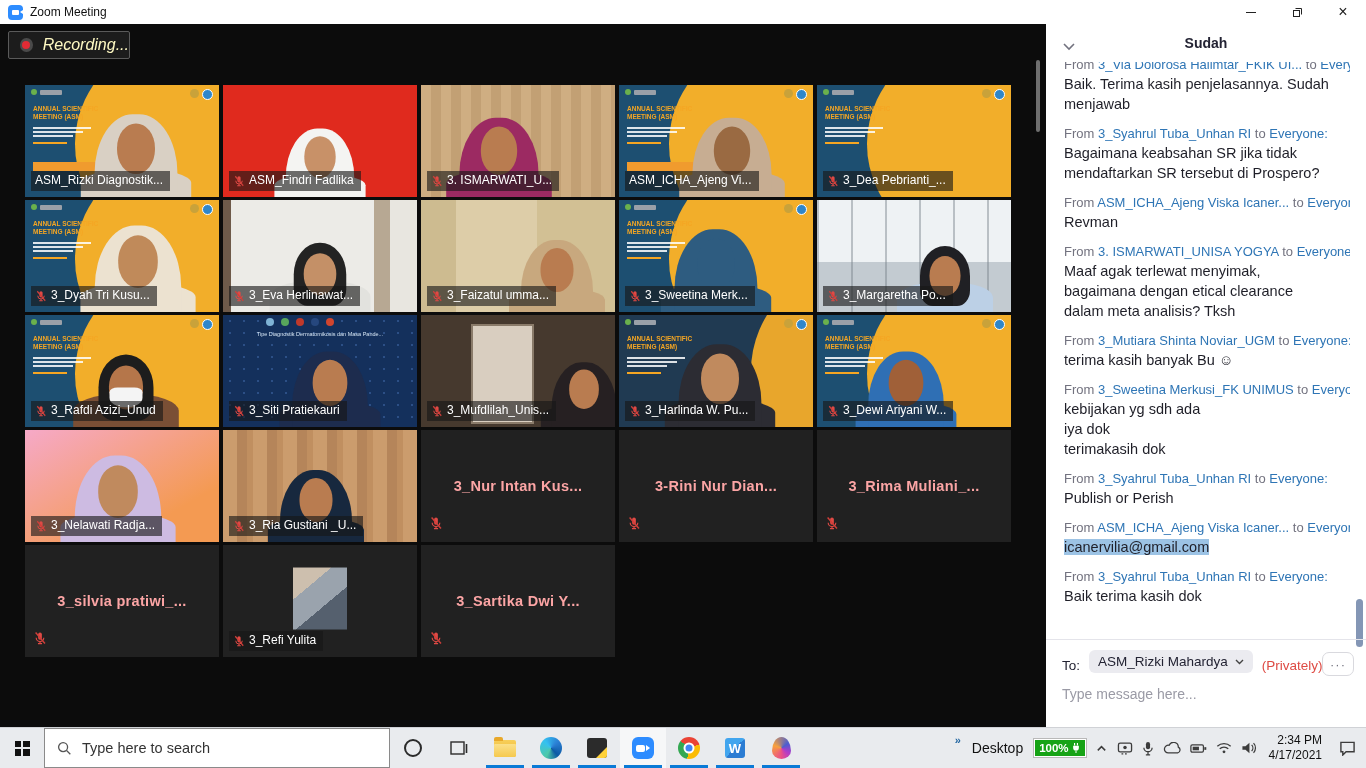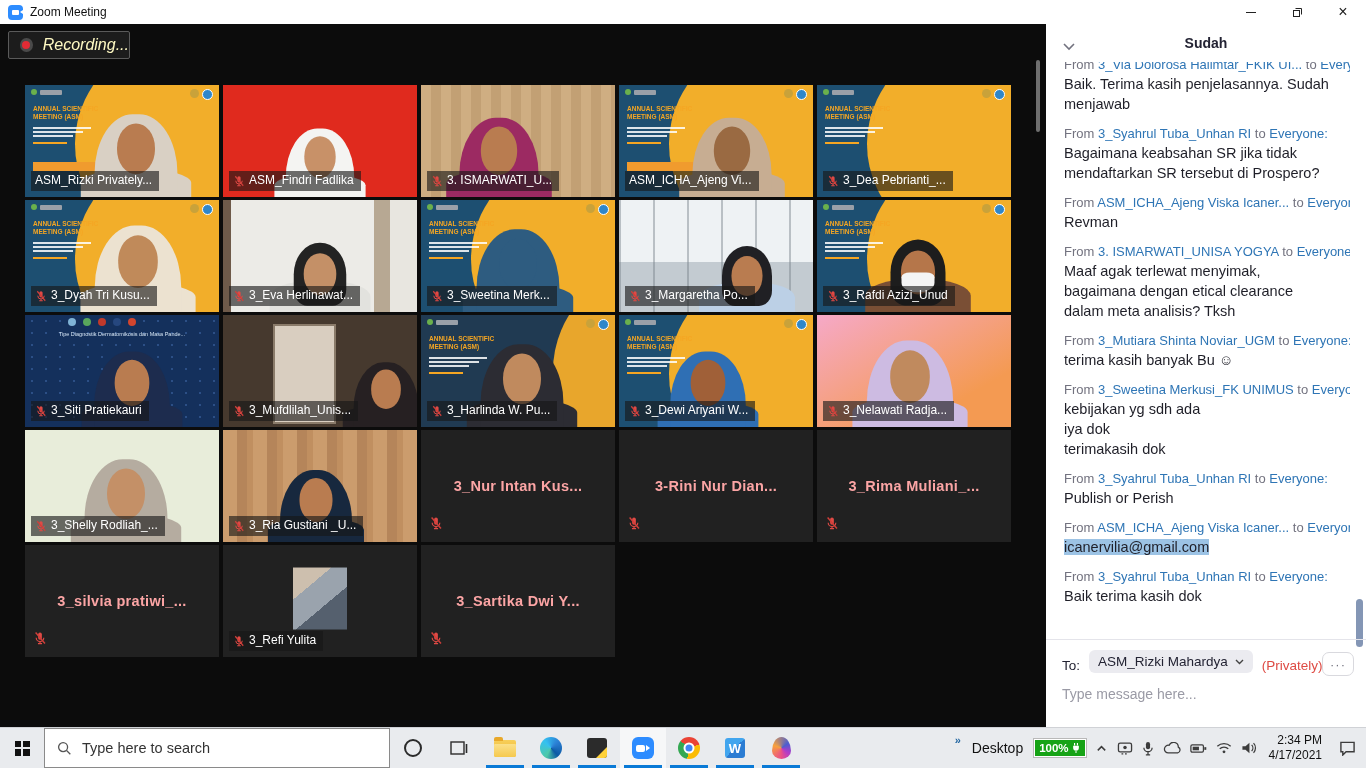--- a/index.html
+++ b/index.html
@@ -178,21 +178,21 @@
                 <div class="sbar orange" style="top: 57px; width: 34px;"></div>
                 <div class="namebox"></div>
               </div>
             </div>
             <div class="person" style="left: 57%; transform: scale(1.15);">
               <div class="pbody" style="background: rgb(217, 208, 196);"></div>
               <div class="hijab" style="background: rgb(217, 208, 196);"></div>
               <div class="face" style="background: rgb(185, 124, 80);"></div>
             </div>
             <div class="tag">
-              <span>ASM_Rizki Privately...</span>
+              <span>ASM_Rizki Diagnostik...</span>
             </div>
           </div>
           <div class="tile">
             <div class="vid" style="background: rgb(224, 42, 30);"></div>
             <div class="person" style="left: 50%; transform: scale(0.95);">
               <div class="pbody" style="background: rgb(244, 244, 242);"></div>
               <div class="hijab" style="background: rgb(244, 244, 242);"></div>
               <div class="face" style="background: rgb(200, 145, 104);"></div>
             </div>
             <div class="tag">
@@ -319,20 +319,37 @@
               <div class="face" style="background: rgb(196, 144, 103);"></div>
             </div>
             <div class="tag">
               <svg class="micico" width="12" height="12" viewBox="0 0 24 24">
                 <path d="M12 2.5a3.2 3.2 0 0 1 3.2 3.2v6a3.2 3.2 0 0 1-6.4 0v-6A3.2 3.2 0 0 1 12 2.5z" fill="#e04a45"></path>
                 <path d="M5.5 11.5a6.5 6.5 0 0 0 13 0" fill="none" stroke="#e04a45" stroke-width="2"></path>
                 <path d="M12 18v3.5M8.5 21.5h7" stroke="#e04a45" stroke-width="2"></path>
                 <path d="M4.5 2.5l16 19" stroke="#d13f3a" stroke-width="2.4"></path>
               </svg>
               <span>3_Eva Herlinawat...</span>
+            </div>
+          </div>
+          <div class="tile">
+            <div class="vid bg-beige"></div>
+            <div class="person" style="left: 70%; transform: scale(1);">
+              <div class="pbody" style="background: rgb(200, 168, 126);"></div>
+              <div class="hijab" style="background: rgb(200, 168, 126);"></div>
+              <div class="face" style="background: rgb(185, 124, 80);"></div>
+            </div>
+            <div class="tag">
+              <svg class="micico" width="12" height="12" viewBox="0 0 24 24">
+                <path d="M12 2.5a3.2 3.2 0 0 1 3.2 3.2v6a3.2 3.2 0 0 1-6.4 0v-6A3.2 3.2 0 0 1 12 2.5z" fill="#e04a45"></path>
+                <path d="M5.5 11.5a6.5 6.5 0 0 0 13 0" fill="none" stroke="#e04a45" stroke-width="2"></path>
+                <path d="M12 18v3.5M8.5 21.5h7" stroke="#e04a45" stroke-width="2"></path>
+                <path d="M4.5 2.5l16 19" stroke="#d13f3a" stroke-width="2.4"></path>
+              </svg>
+              <span>3_Faizatul umma...</span>
             </div>
           </div>
           <div class="tile">
             <div class="vid bg-asm">
               <div class="slide">
                 <div class="lg-l">
                   <i class="lgdot"></i>
                   <i class="lgbar"></i>
                 </div>
                 <div class="lg-r">
@@ -531,37 +548,20 @@
               <div class="face" style="background: rgb(192, 138, 94);"></div>
             </div>
             <div class="tag">
               <svg class="micico" width="12" height="12" viewBox="0 0 24 24">
                 <path d="M12 2.5a3.2 3.2 0 0 1 3.2 3.2v6a3.2 3.2 0 0 1-6.4 0v-6A3.2 3.2 0 0 1 12 2.5z" fill="#e04a45"></path>
                 <path d="M5.5 11.5a6.5 6.5 0 0 0 13 0" fill="none" stroke="#e04a45" stroke-width="2"></path>
                 <path d="M12 18v3.5M8.5 21.5h7" stroke="#e04a45" stroke-width="2"></path>
                 <path d="M4.5 2.5l16 19" stroke="#d13f3a" stroke-width="2.4"></path>
               </svg>
               <span>3_Nelawati Radja...</span>
-            </div>
-          </div>
-          <div class="tile">
-            <div class="vid" style="background: rgb(232, 237, 218);"></div>
-            <div class="person" style="left: 52%; transform: scale(1.15);">
-              <div class="pbody" style="background: rgb(181, 172, 160);"></div>
-              <div class="hijab" style="background: rgb(181, 172, 160);"></div>
-              <div class="face" style="background: rgb(196, 144, 103);"></div>
-            </div>
-            <div class="tag">
-              <svg class="micico" width="12" height="12" viewBox="0 0 24 24">
-                <path d="M12 2.5a3.2 3.2 0 0 1 3.2 3.2v6a3.2 3.2 0 0 1-6.4 0v-6A3.2 3.2 0 0 1 12 2.5z" fill="#e04a45"></path>
-                <path d="M5.5 11.5a6.5 6.5 0 0 0 13 0" fill="none" stroke="#e04a45" stroke-width="2"></path>
-                <path d="M12 18v3.5M8.5 21.5h7" stroke="#e04a45" stroke-width="2"></path>
-                <path d="M4.5 2.5l16 19" stroke="#d13f3a" stroke-width="2.4"></path>
-              </svg>
-              <span>3_Shelly Rodliah_...</span>
             </div>
           </div>
           <div class="tile">
             <div class="vid bg-curtain"></div>
             <div class="person" style="left: 48%; transform: scale(1);">
               <div class="pbody" style="background: rgb(23, 40, 62);"></div>
               <div class="hijab" style="background: rgb(23, 40, 62);"></div>
               <div class="face" style="background: rgb(185, 124, 80);"></div>
             </div>
             <div class="tag">

